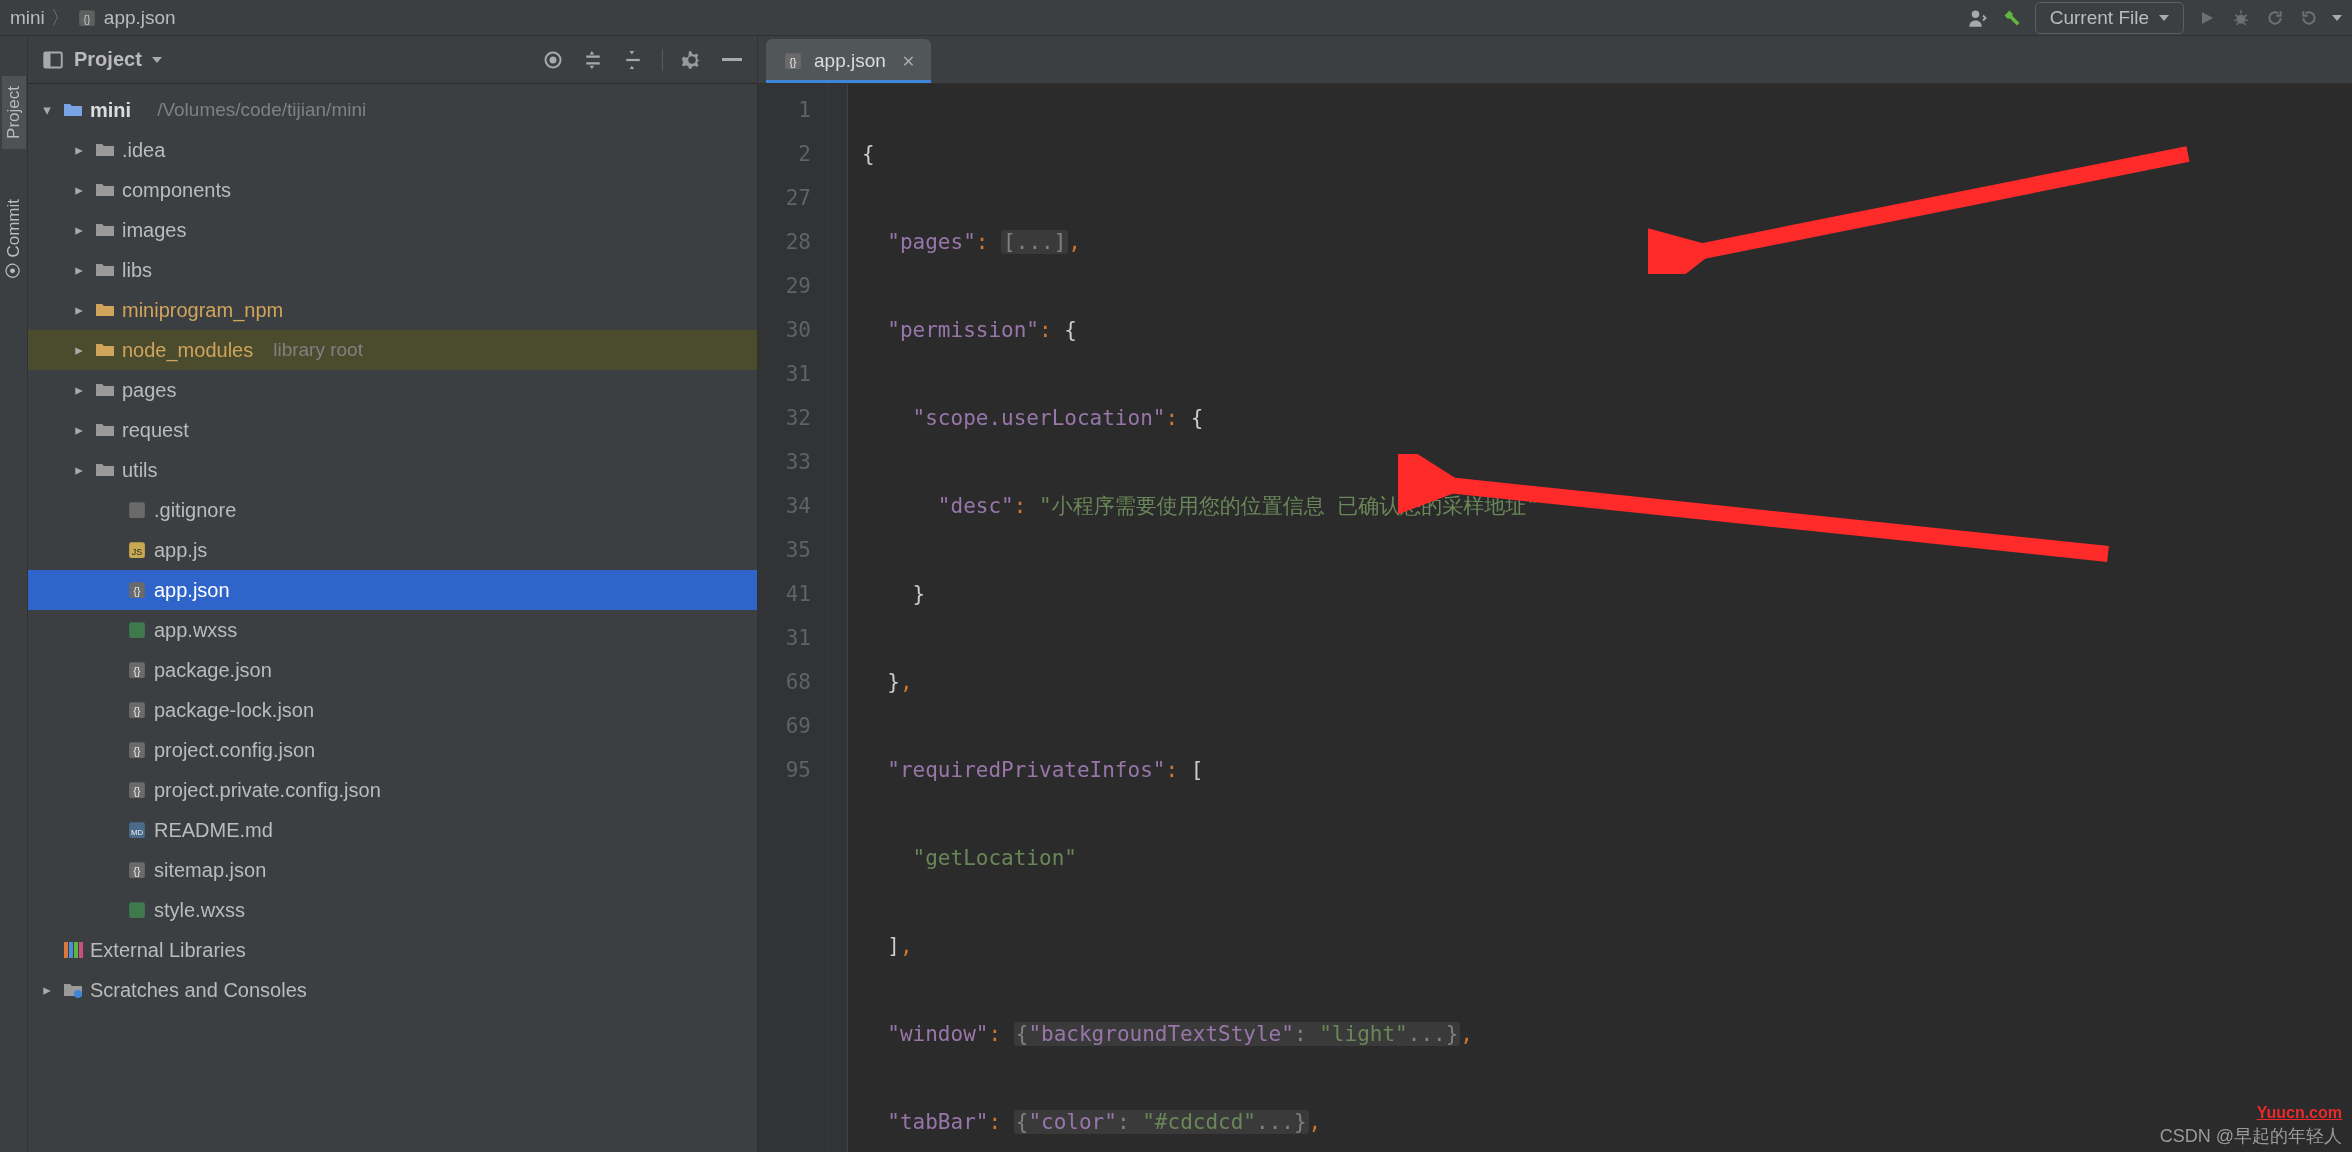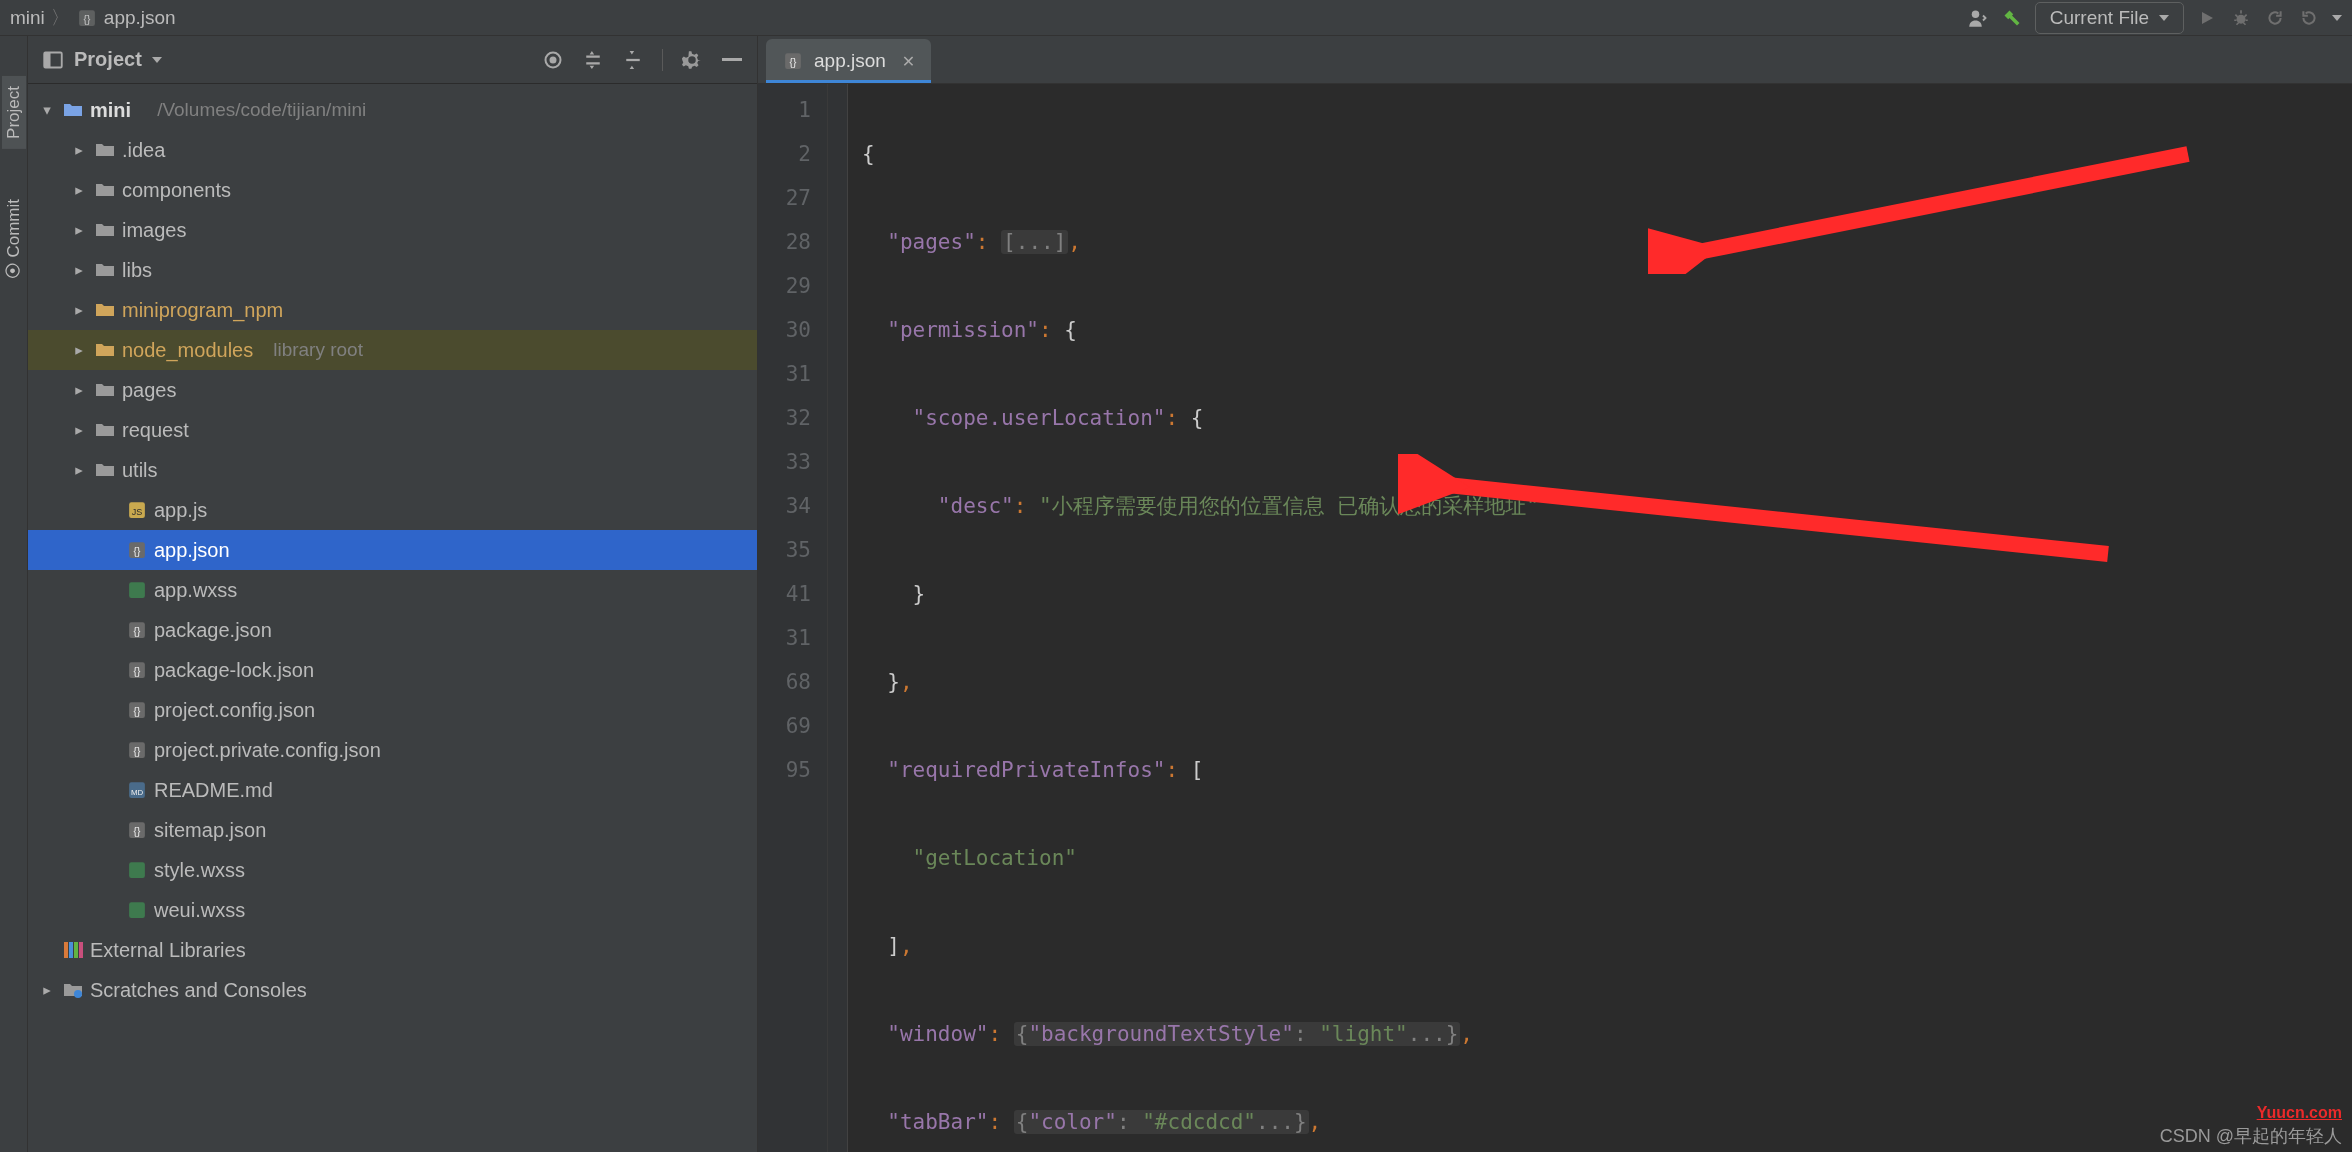--- a/index.html
+++ b/index.html
@@ -318,20 +318,29 @@
               <path d="M1 2h6l2 2h10v10H1z" class="folder-closed"></path>
             </svg>
           </span>
           <span class="label">utils</span>
         </div>
 
       <div class="tree-row indent-2">
           <span class="chev empty">▸</span>
           <span class="ticon">
             <svg width="18" height="18" viewBox="0 0 16 16">
+              <rect x="1" y="1" width="14" height="14" rx="2" fill="#6a6a6a"></rect>
+            </svg>
+          </span>
+          <span class="label">.gitignore</span>
+        </div>
+      <div class="tree-row indent-2">
+          <span class="chev empty">▸</span>
+          <span class="ticon">
+            <svg width="18" height="18" viewBox="0 0 16 16">
               <rect x="1" y="1" width="14" height="14" rx="2" fill="#c9a94f"></rect>
               <text x="8" y="12" text-anchor="middle" font-size="8" fill="#2b2b2b">JS</text>
             </svg>
           </span>
           <span class="label">app.js</span>
         </div>
       <div class="tree-row indent-2 selected">
           <span class="chev empty">▸</span>
           <span class="ticon">
             <svg width="18" height="18" viewBox="0 0 16 16">
@@ -411,29 +420,20 @@
           <span class="label">sitemap.json</span>
         </div>
       <div class="tree-row indent-2">
           <span class="chev empty">▸</span>
           <span class="ticon">
             <svg width="18" height="18" viewBox="0 0 16 16">
               <rect x="1" y="1" width="14" height="14" rx="2" fill="#3e7a4e"></rect>
             </svg>
           </span>
           <span class="label">style.wxss</span>
-        </div>
-      <div class="tree-row indent-2">
-          <span class="chev empty">▸</span>
-          <span class="ticon">
-            <svg width="18" height="18" viewBox="0 0 16 16">
-              <rect x="1" y="1" width="14" height="14" rx="2" fill="#3e7a4e"></rect>
-            </svg>
-          </span>
-          <span class="label">weui.wxss</span>
         </div>
 
       <div class="tree-row indent-0">
         <span class="chev empty">▸</span>
         <span class="ticon ext-lib-icon">
           <span style="background:#d97a3a"></span>
             <span style="background:#4a90d9"></span>
             <span style="background:#62b543"></span>
             <span style="background:#c94f7c"></span>
         </span>

